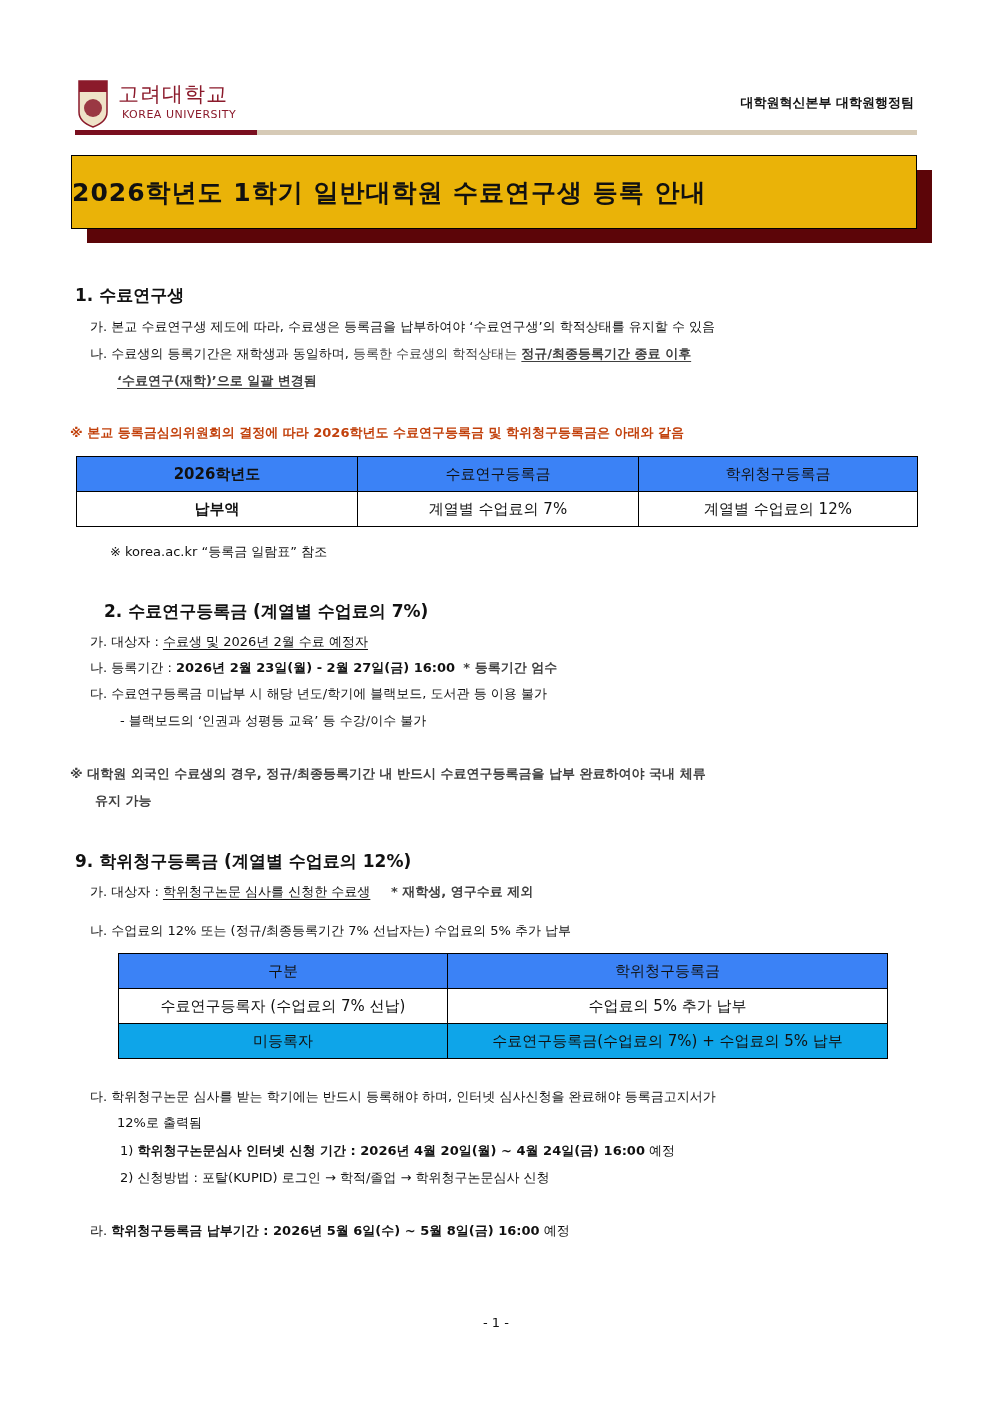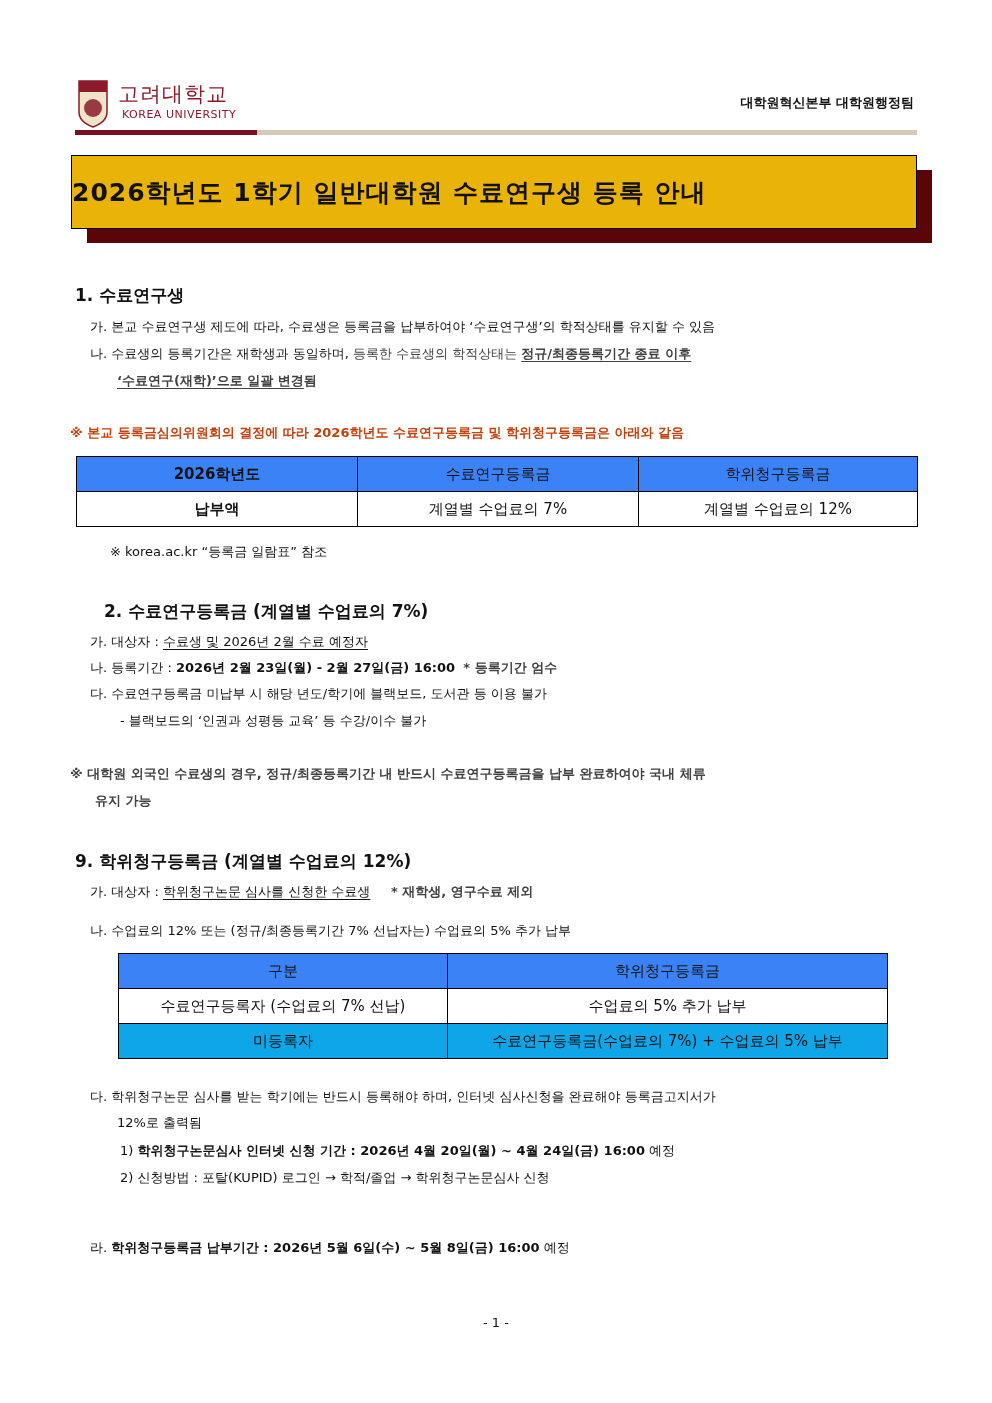--- a/index.html
+++ b/index.html
@@ -111,17 +111,17 @@
   </tr>
 </tbody>
   </table>
 
 <div class="abs p" style="left:90px;top:1087px;">다. 학위청구논문 심사를 받는 학기에는 반드시 등록해야 하며, 인터넷 심사신청을 완료해야 등록금고지서가</div>
 <div class="abs p" style="left:117px;top:1113px;">12%로 출력됨</div>
 <div class="abs p" style="left:120px;top:1141px;">
   <span>1) </span><span class="b">학위청구논문심사 인터넷 신청 기간 : 2026년 4월 20일(월) ~ 4월 24일(금) 16:00</span><span> 예정</span>
 </div>
 <div class="abs p" style="left:120px;top:1168px;">2) 신청방법 : 포탈(KUPID) 로그인 → 학적/졸업 → 학위청구논문심사 신청</div>
-<div class="abs p" style="left:90px;top:1221px;margin-top:17px;">
+<div class="abs p" style="left:90px;top:1221px;">
   <span>라. </span><span class="b">학위청구등록금 납부기간 : 2026년 5월 6일(수) ~ 5월 8일(금) 16:00</span><span> 예정</span>
 </div>
 
 <div class="abs p" style="left:0;width:992px;text-align:center;top:1313px;">- 1 -</div>
 
 </body></html>

